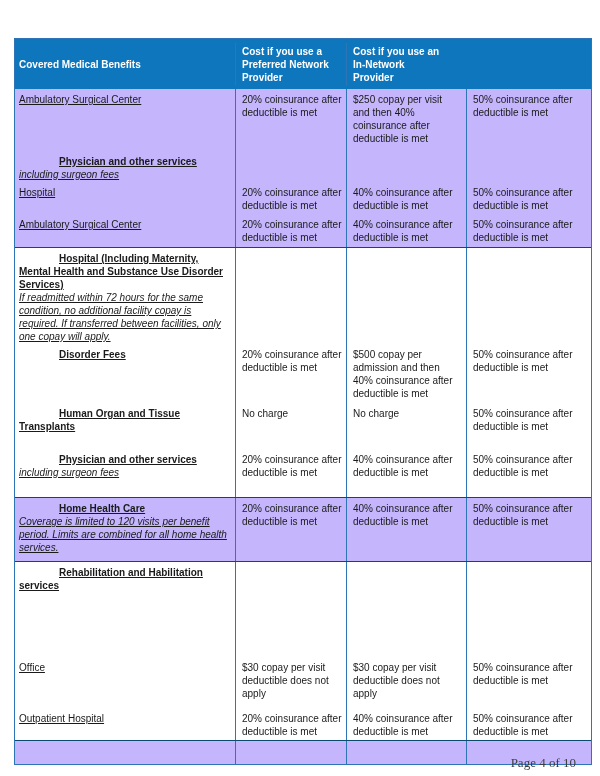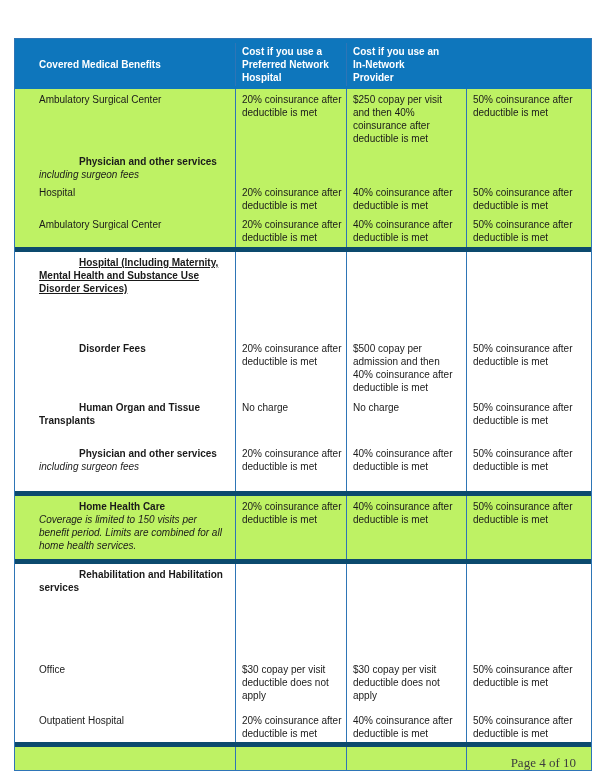--- a/index.html
+++ b/index.html
@@ -27,26 +27,26 @@
     background: #0e76bc;
     color: #ffffff;
     font-weight: bold;
     min-height: 50px;
     align-items: center;
   }
   .thead .cell { border-left: none; padding-top: 2px; padding-bottom: 2px; }
   .hdr-text { display: inline-block; max-width: 95px; }
   .hdr-text.wide { max-width: 200px; }
   .cell { padding: 4px 4px 1px 6px; }
-  .cell.c1 { padding-left: 24px; padding-right: 6px; }
+  .cell.c1 { padding-left: 4px; padding-right: 6px; text-decoration: underline; }
   .cell:not(.c1) { border-left: 1px solid #2e75b6; }
   .cost { white-space: pre-line; }
-  .sec { border-top: 5px solid #0c4a6e; }
+  .sec { border-top: 1px solid #0c4a6e; }
   .sec.first { border-top: none; }
-  .sec.alt { background: #bef264; }
+  .sec.alt { background: #c4b5fd; }
   .b { font-weight: bold; margin-left: 40px; }
   .i { font-style: italic; }
   .u { text-decoration: underline; }
   .note { display: block; font-style: italic; }
   .footer {
     position: absolute;
     left: 0; top: 755px;
     width: 576px;
     text-align: right;
     font-family: "Liberation Serif", serif;
@@ -54,21 +54,21 @@
     color: #3d3d3d;
   }
 </style>
 </head>
 <body>
 
 <div class="doc-table">
 
   <div class="trow thead">
     <div class="cell c1"><span class="hdr-text wide">Covered Medical Benefits</span></div>
-    <div class="cell"><span class="hdr-text">Cost if you use a Preferred Network Hospital</span></div>
+    <div class="cell"><span class="hdr-text">Cost if you use a Preferred Network Provider</span></div>
     <div class="cell"><span class="hdr-text">Cost if you use an In-Network Provider</span></div>
   </div>
 
   <div class="sec alt first">
     <div class="trow" style="min-height:62px">
       <div class="cell c1"><span>Ambulatory Surgical Center</span></div>
       <div class="cell cost">20% coinsurance after
 deductible is met</div>
       <div class="cell cost">$250 copay per visit
 and then 40%
@@ -100,20 +100,21 @@
 deductible is met</div>
       <div class="cell cost">50% coinsurance after
 deductible is met</div>
     </div>
   </div>
 
   <div class="sec">
     <div class="trow" style="min-height:86px">
       <div class="cell c1">
         <span class="b u">Hospital (Including Maternity, Mental Health and Substance Use Disorder Services)</span>
+        <span class="note">If readmitted within 72 hours for the same condition, no additional facility copay is required. If transferred between facilities, only one copay will apply.</span>
       </div>
       <div class="cell cost"></div>
       <div class="cell cost"></div>
       <div class="cell cost"></div>
     </div>
     <div class="trow" style="min-height:59px">
       <div class="cell c1"><span class="b">Disorder Fees</span></div>
       <div class="cell cost">20% coinsurance after
 deductible is met</div>
       <div class="cell cost">$500 copay per
@@ -140,21 +141,21 @@
 deductible is met</div>
       <div class="cell cost">50% coinsurance after
 deductible is met</div>
     </div>
   </div>
 
   <div class="sec alt">
     <div class="trow" style="min-height:63px">
       <div class="cell c1">
         <span class="b">Home Health Care</span>
-        <span class="note">Coverage is limited to 150 visits per benefit period. Limits are combined for all home health services.</span>
+        <span class="note">Coverage is limited to 120 visits per benefit period. Limits are combined for all home health services.</span>
       </div>
       <div class="cell cost">20% coinsurance after
 deductible is met</div>
       <div class="cell cost">40% coinsurance after
 deductible is met</div>
       <div class="cell cost">50% coinsurance after
 deductible is met</div>
     </div>
   </div>
 

